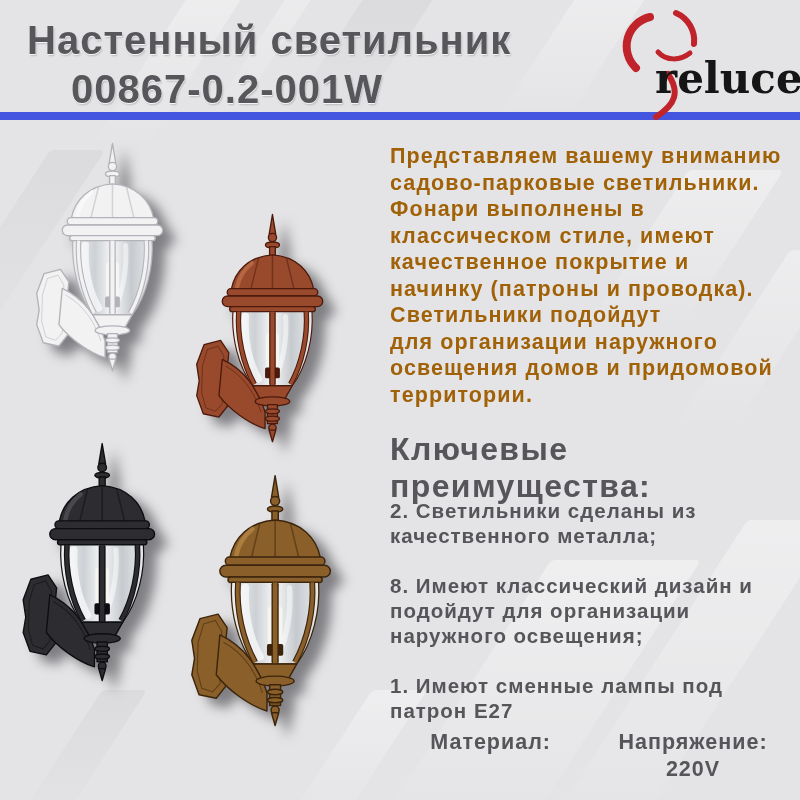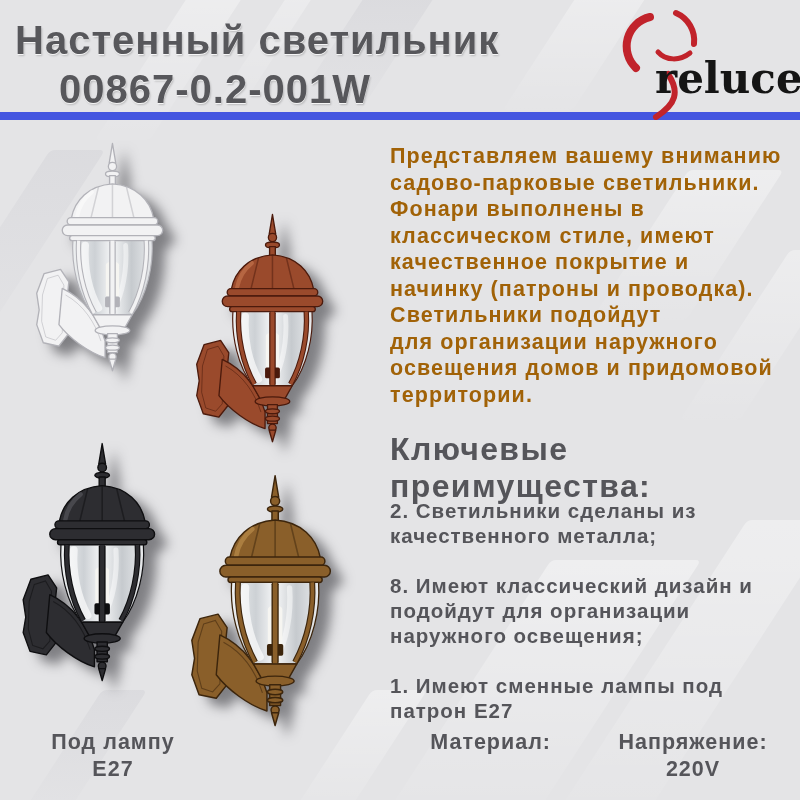--- a/index.html
+++ b/index.html
@@ -9,21 +9,21 @@
     font-family:"Liberation Sans", sans-serif;
   }
   .page{position:absolute;inset:0;overflow:hidden;color:#55555a;}
 
   
   .streak{position:absolute;transform:skewX(-33deg);border-radius:5px;z-index:0;
     background:linear-gradient(180deg,rgba(255,255,255,.75),rgba(255,255,255,.06));}
   .streak.dk{background:linear-gradient(180deg,rgba(202,202,208,.55),rgba(202,202,208,.05));}
 
   
-  .title{position:absolute;left:15px;top:16px;z-index:3;
+  .title{position:absolute;left:27px;top:16px;z-index:3;
     font-size:40px;line-height:49px;font-weight:bold;color:#57575b;letter-spacing:1px;
     text-shadow:0 1px 0 rgba(255,255,255,.85), 1px 2px 2px rgba(0,0,0,.18);}
   .title .t2{padding-left:44px;}
 
   .accent-line{position:absolute;left:0;top:112px;width:800px;height:8px;z-index:4;
     background:var(--accent,#4456e0);}
 
   .logo{position:absolute;left:606px;top:0;width:194px;height:92px;z-index:5;}
   .logo-mark{position:absolute;left:0;top:0;}
   .logo-mark path{fill:none;stroke:var(--logo,#c1232b);stroke-linecap:round;}
@@ -187,24 +187,20 @@
     <div>2. Светильники сделаны из
 качественного металла;</div>
     <div>8. Имеют классический дизайн и
 подойдут для организации
 наружного освещения;</div>
     <div>1. Имеют сменные лампы под
 патрон Е27</div>
   </div>
 
   <div class="specs">
-    <div class="spec" id="spec-1">
-      <div>Под лампу</div>
-      <div>Е27</div>
-    </div>
     <div class="spec" id="spec-2">
       <div>Материал:</div>
     </div>
     <div class="spec" id="spec-3">
       <div>Напряжение:</div>
       <div>220V</div>
     </div>
   </div>
 
 </div>

